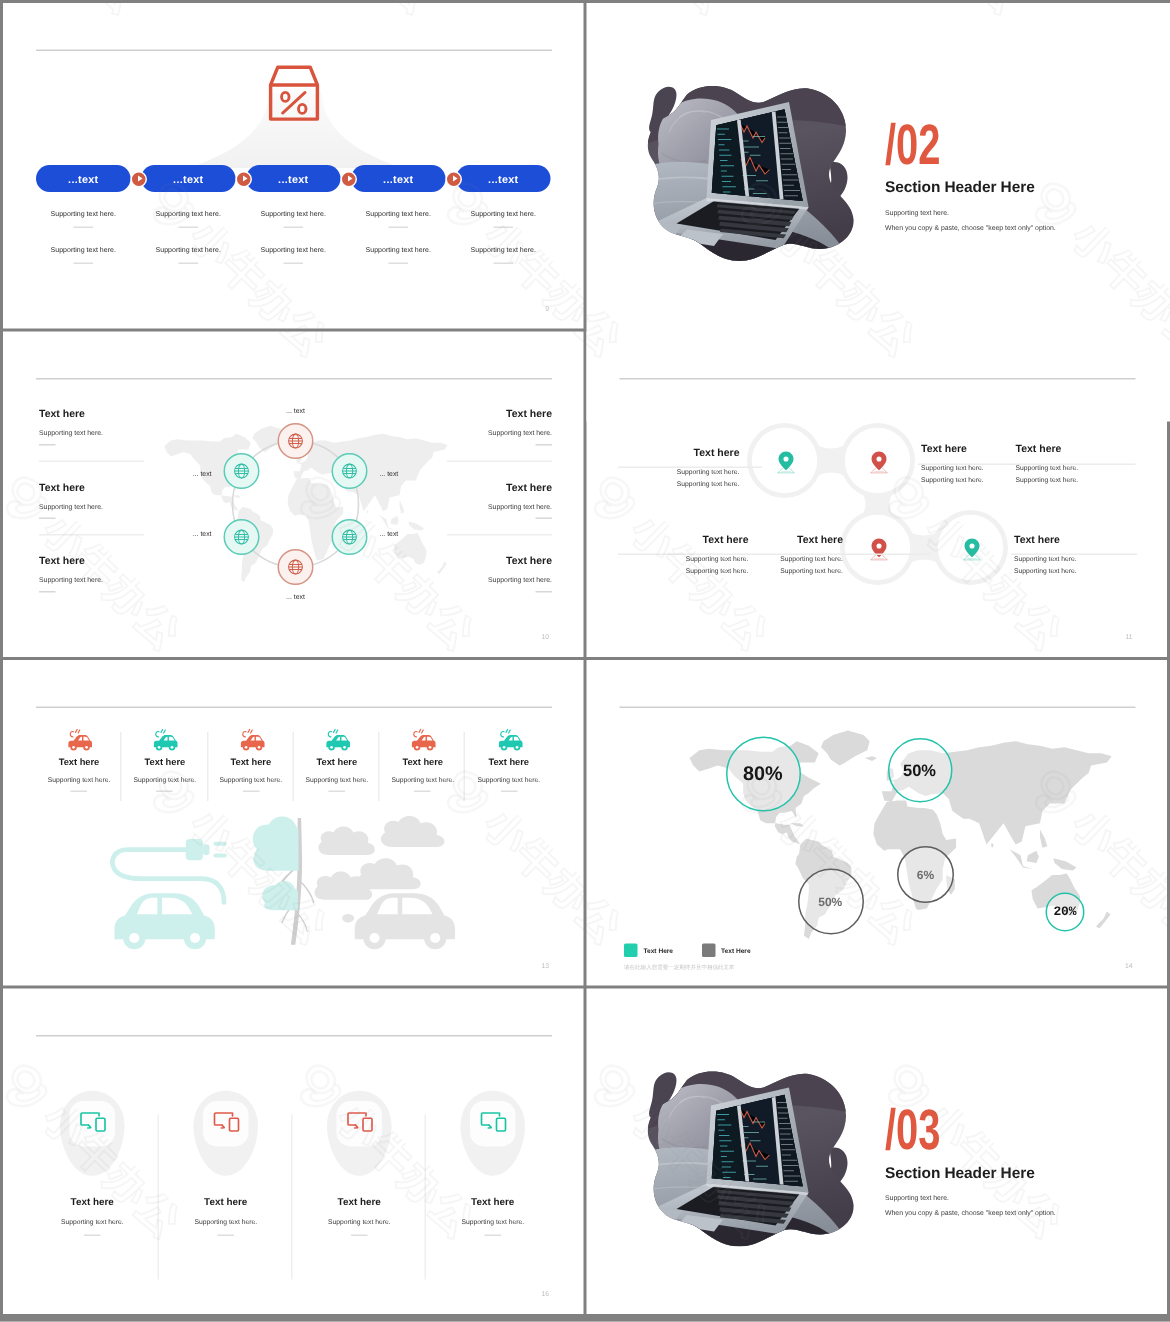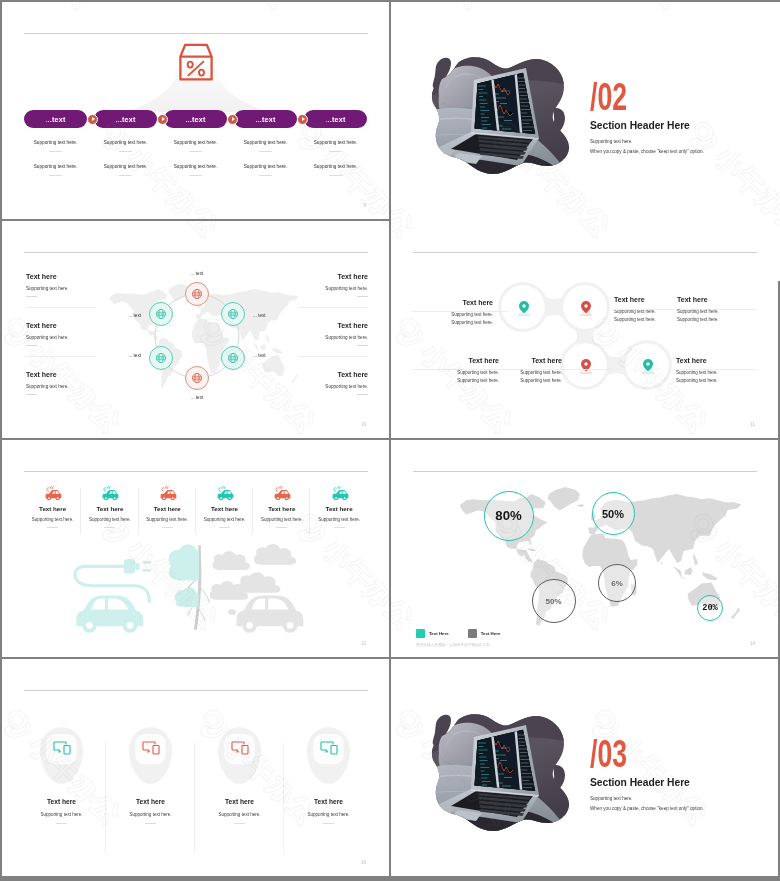--- a/index.html
+++ b/index.html
@@ -17,21 +17,21 @@
   .s2{left:391px;top:2px;   width:387px;height:279px;padding-left:29px;}
   .s3{left:2px;  top:221px; width:387px;height:217px;}
   .s4{left:391px;top:221px; width:387px;height:217px;}
   .s5{left:2px;  top:440px; width:387px;height:217px;}
   .s6{left:391px;top:440px; width:387px;height:217px;}
   .s7{left:2px;  top:659px; width:387px;height:217px;}
   .s8{left:391px;top:659px; width:387px;height:217px;}
 
   
   .pills{position:absolute;left:22px;top:108px;width:344px;height:18px;}
-  .pill{position:absolute;top:0;width:63px;height:18px;border-radius:9px;background:#701a75;
+  .pill{position:absolute;top:0;width:63px;height:18px;border-radius:9px;background:#1d4ed8;
         color:#fff;font-size:7.2px;font-weight:bold;display:flex;align-items:center;justify-content:center;letter-spacing:.2px;}
   .pconn{position:absolute;top:3.5px;width:9px;height:9px;border-radius:50%;background:#cf5b42;
          border:1.6px solid #fff;box-sizing:content-box;z-index:5;display:flex;align-items:center;justify-content:center;}
   .pconn i{display:block;width:0;height:0;border-left:3px solid #fff;border-top:2px solid transparent;border-bottom:2px solid transparent;margin-left:1.2px;}
   .supp-grid{position:absolute;left:22px;top:137px;width:344px;}
   .supp-col{position:absolute;width:70px;text-align:center;}
   .supp-item{margin-bottom:0;}
   .supp-t{font-size:4.7px;color:#2d2d2d;line-height:8px;}
   .supp-u{width:13px;height:1px;background:#dedede;margin:4px auto 0;}
 

